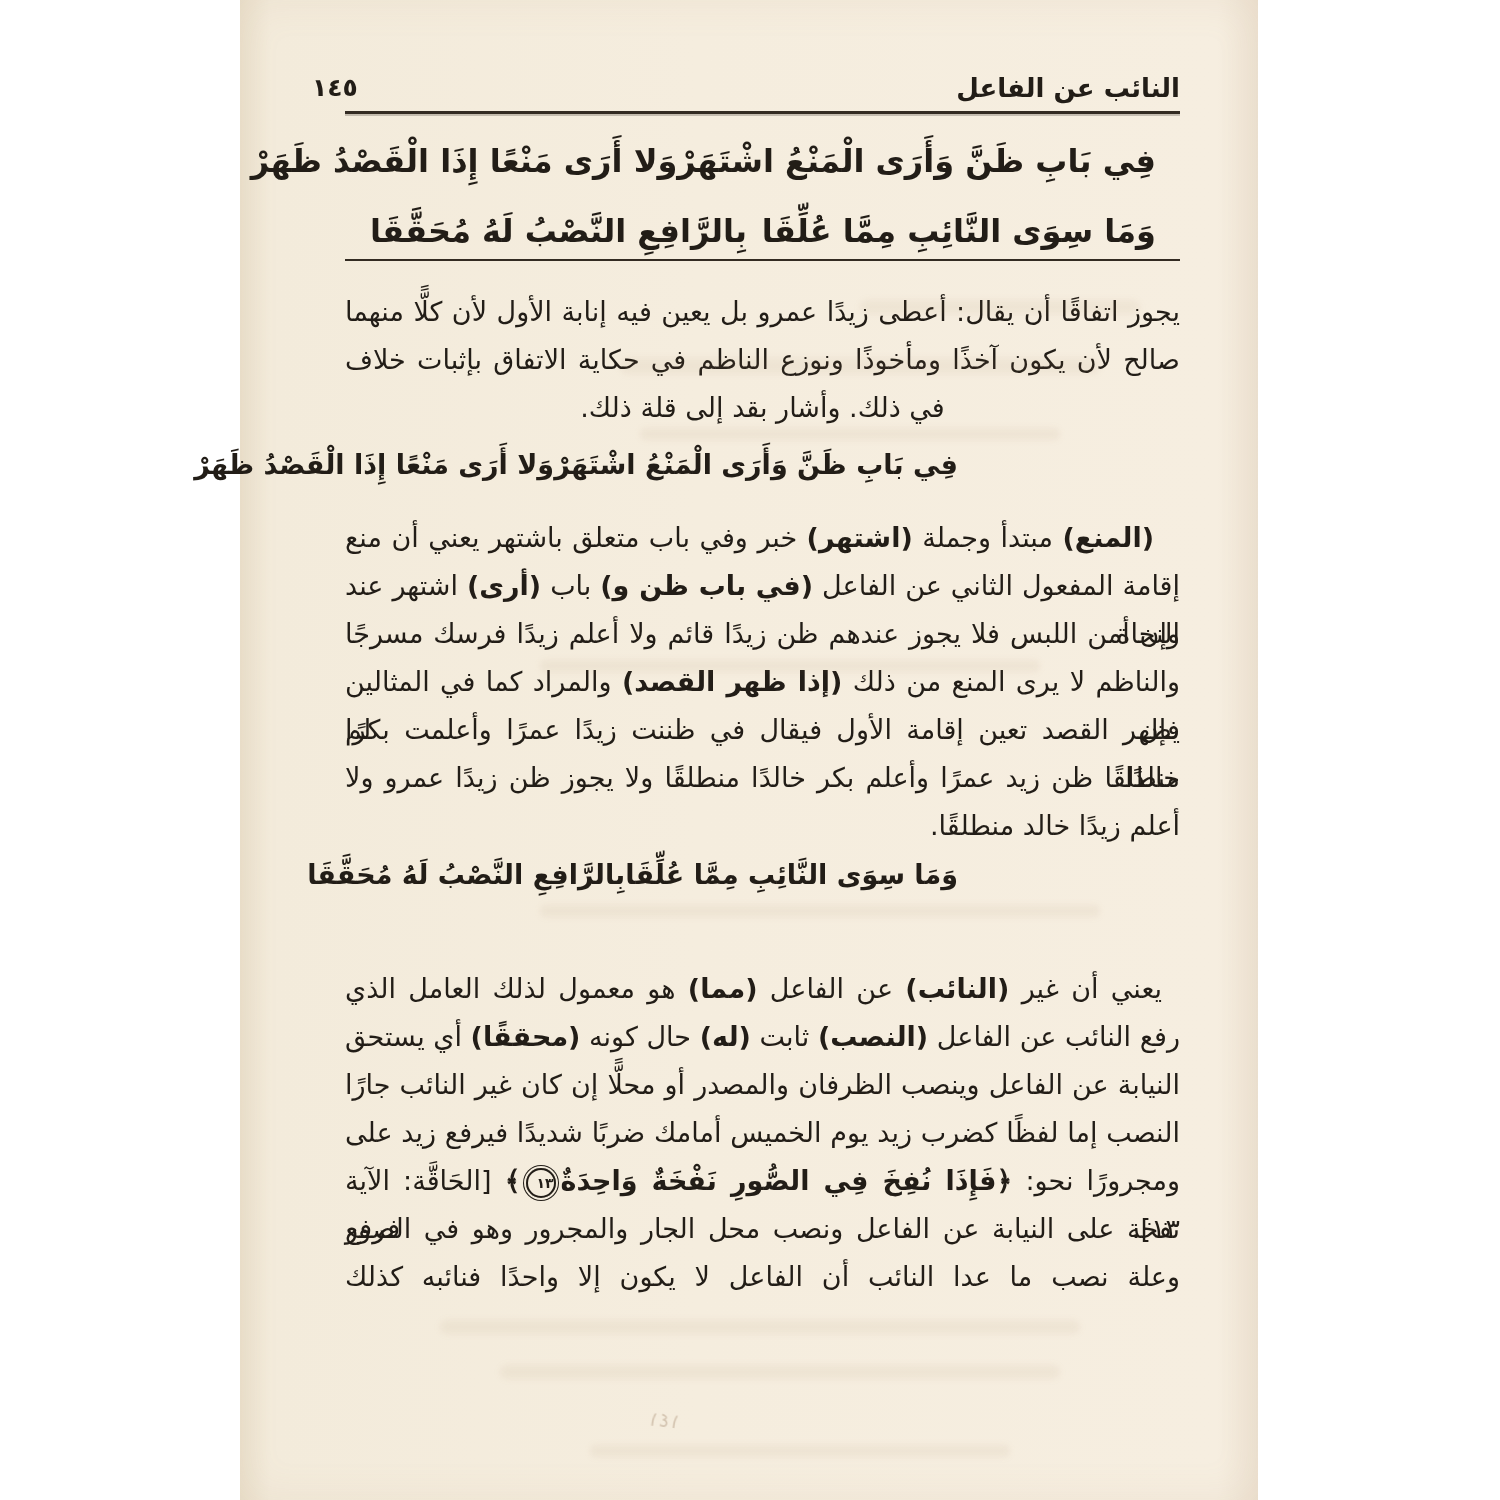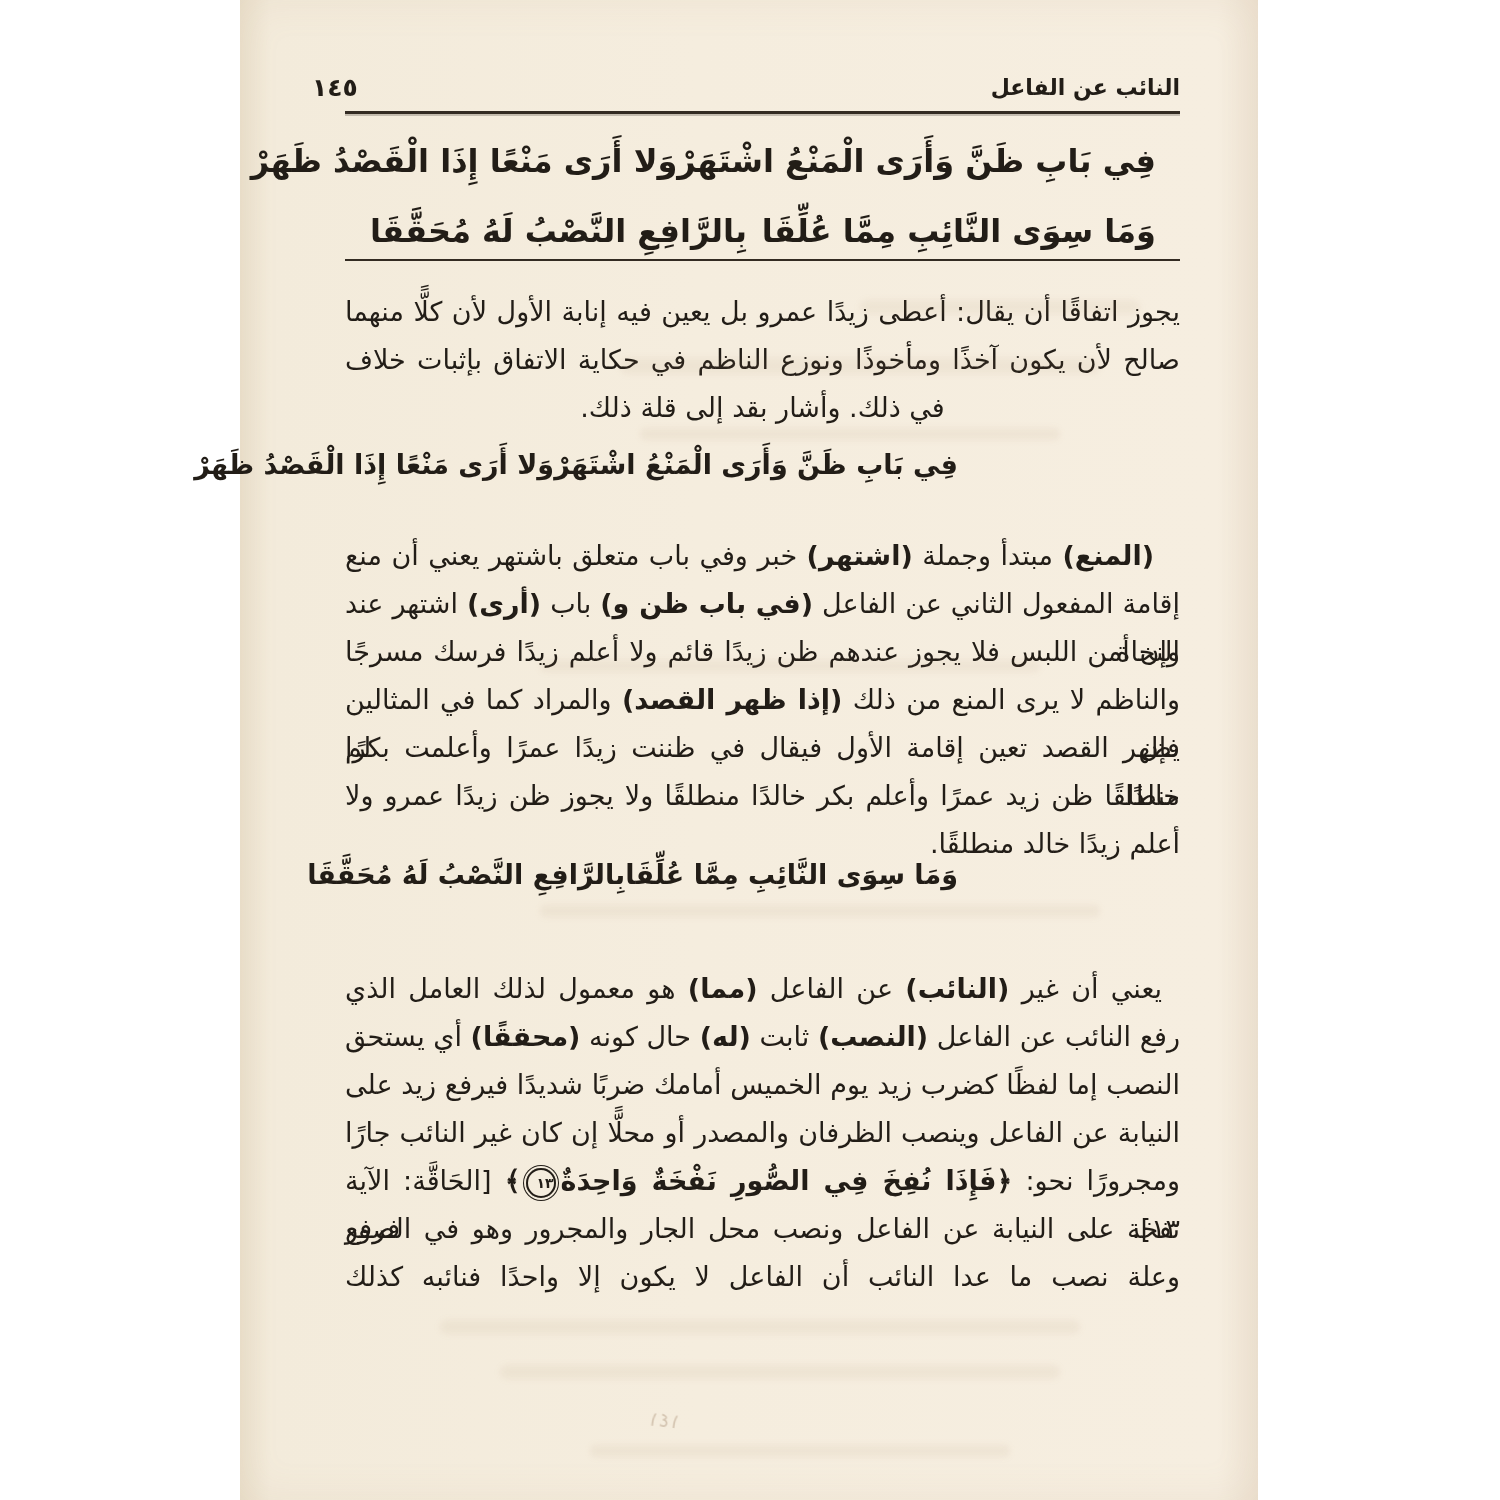--- a/index.html
+++ b/index.html
@@ -11,21 +11,21 @@
   *{margin:0;padding:0;box-sizing:border-box;}
   html,body{width:1500px;height:1500px;overflow:hidden;background:var(--surround);
     font-family:"DejaVu Sans",sans-serif;color:var(--ink);}
   .scan-page{
     position:absolute;left:240px;top:0;width:1018px;height:1500px;
     background:linear-gradient(90deg,#ebe1cd 0%,#f3ebdb 3%,#f5edde 45%,#f6eee0 96%,#eee3d3 100%);
     box-shadow:inset 0 0 40px rgba(190,160,120,0.12);
   }
   .hdr-row{position:absolute;top:64px;left:72px;width:868px;height:44px;
     display:flex;justify-content:space-between;align-items:flex-end;direction:rtl;}
-  .hdr-title{font-weight:bold;font-size:22px;line-height:40px;}
+  .hdr-title{font-weight:bold;font-size:26px;line-height:40px;}
   .hdr-num{font-size:25px;font-weight:bold;line-height:40px;}
   .rule1{position:absolute;top:111px;left:105px;width:835px;height:3px;background:var(--rule);
     box-shadow:0 2px 0 rgba(51,43,34,0.25);}
   .rule2{position:absolute;top:259px;left:105px;width:835px;height:2px;background:var(--rule);}
   .verse-top{position:absolute;top:138px;left:130px;width:786px;direction:rtl;}
   .vrow{display:flex;justify-content:space-between;height:70px;align-items:flex-start;}
   .hemi{font-weight:bold;font-size:32px;line-height:1.45;white-space:nowrap;}
   .verse-mid{position:absolute;left:158px;width:560px;height:48px;display:flex;
     justify-content:space-between;direction:rtl;font-weight:bold;font-size:27px;line-height:48px;}
   .verse-mid span{white-space:nowrap;}
@@ -72,40 +72,40 @@
     <div class="bl"><span>يجوز اتفاقًا أن يقال: أعطى زيدًا عمرو بل يعين فيه إنابة الأول لأن كلًّا منهما</span></div>
     <div class="bl"><span>صالح لأن يكون آخذًا ومأخوذًا ونوزع الناظم في حكاية الاتفاق بإثبات خلاف</span></div>
     <div class="bl last-center"><span>في ذلك. وأشار بقد إلى قلة ذلك.</span></div>
   </div>
 
   <div class="verse-mid" style="top:441px">
     <span>فِي بَابِ ظَنَّ وَأَرَى الْمَنْعُ اشْتَهَرْ</span>
     <span>وَلا أَرَى مَنْعًا إِذَا الْقَصْدُ ظَهَرْ</span>
   </div>
 
-  <div class="para" style="top:532px">
+  <div class="para" style="top:514px">
     <div class="bl indent-md"><span class="seg-b">(المنع)</span><span> مبتدأ وجملة </span><span class="seg-b">(اشتهر)</span><span> خبر وفي باب متعلق باشتهر يعني أن منع</span></div>
     <div class="bl"><span>إقامة المفعول الثاني عن الفاعل </span><span class="seg-b">(في باب ظن و)</span><span> باب </span><span class="seg-b">(أرى)</span><span> اشتهر عند النحاة</span></div>
     <div class="bl"><span>وإن أمن اللبس فلا يجوز عندهم ظن زيدًا قائم ولا أعلم زيدًا فرسك مسرجًا</span></div>
     <div class="bl"><span>والناظم لا يرى المنع من ذلك </span><span class="seg-b">(إذا ظهر القصد)</span><span> والمراد كما في المثالين فإن لم</span></div>
     <div class="bl"><span>يظهر القصد تعين إقامة الأول فيقال في ظننت زيدًا عمرًا وأعلمت بكرًا خالدًا</span></div>
     <div class="bl"><span>منطلقًا ظن زيد عمرًا وأعلم بكر خالدًا منطلقًا ولا يجوز ظن زيدًا عمرو ولا</span></div>
     <div class="bl last-right"><span>أعلم زيدًا خالد منطلقًا.</span></div>
   </div>
 
   <div class="verse-mid" style="top:851px">
     <span>وَمَا سِوَى النَّائِبِ مِمَّا عُلِّقَا</span>
     <span>بِالرَّافِعِ النَّصْبُ لَهُ مُحَقَّقَا</span>
   </div>
 
   <div class="para" style="top:965px">
     <div class="bl indent-sm"><span>يعني أن غير </span><span class="seg-b">(النائب)</span><span> عن الفاعل </span><span class="seg-b">(مما)</span><span> هو معمول لذلك العامل الذي</span></div>
     <div class="bl"><span>رفع النائب عن الفاعل </span><span class="seg-b">(النصب)</span><span> ثابت </span><span class="seg-b">(له)</span><span> حال كونه </span><span class="seg-b">(محققًا)</span><span> أي يستحق</span></div>
+    <div class="bl"><span>النيابة عن الفاعل وينصب الظرفان والمصدر أو محلًّا إن كان غير النائب جارًا</span></div>
     <div class="bl"><span>النصب إما لفظًا كضرب زيد يوم الخميس أمامك ضربًا شديدًا فيرفع زيد على</span></div>
-    <div class="bl"><span>النيابة عن الفاعل وينصب الظرفان والمصدر أو محلًّا إن كان غير النائب جارًا</span></div>
     <div class="bl"><span>ومجرورًا نحو: </span><span class="seg-q">﴿فَإِذَا نُفِخَ فِي الصُّورِ نَفْخَةٌ وَاحِدَةٌ</span><span class="seg-m">١٣</span><span class="seg-q">﴾</span><span> [الحَاقَّة: الآية ١٣]. فرفع</span></div>
     <div class="bl"><span>نفخة على النيابة عن الفاعل ونصب محل الجار والمجرور وهو في الصور</span></div>
     <div class="bl"><span>وعلة نصب ما عدا النائب أن الفاعل لا يكون إلا واحدًا فنائبه كذلك</span></div>
   </div>
 
   <div class="smudge" style="top:300px;left:620px;width:280px;height:14px"></div>
   <div class="smudge" style="top:358px;left:380px;width:480px;height:16px"></div>
   <div class="smudge" style="top:428px;left:400px;width:420px;height:12px"></div>
   <div class="smudge" style="top:660px;left:300px;width:500px;height:12px"></div>
   <div class="smudge" style="top:905px;left:300px;width:560px;height:12px"></div>

